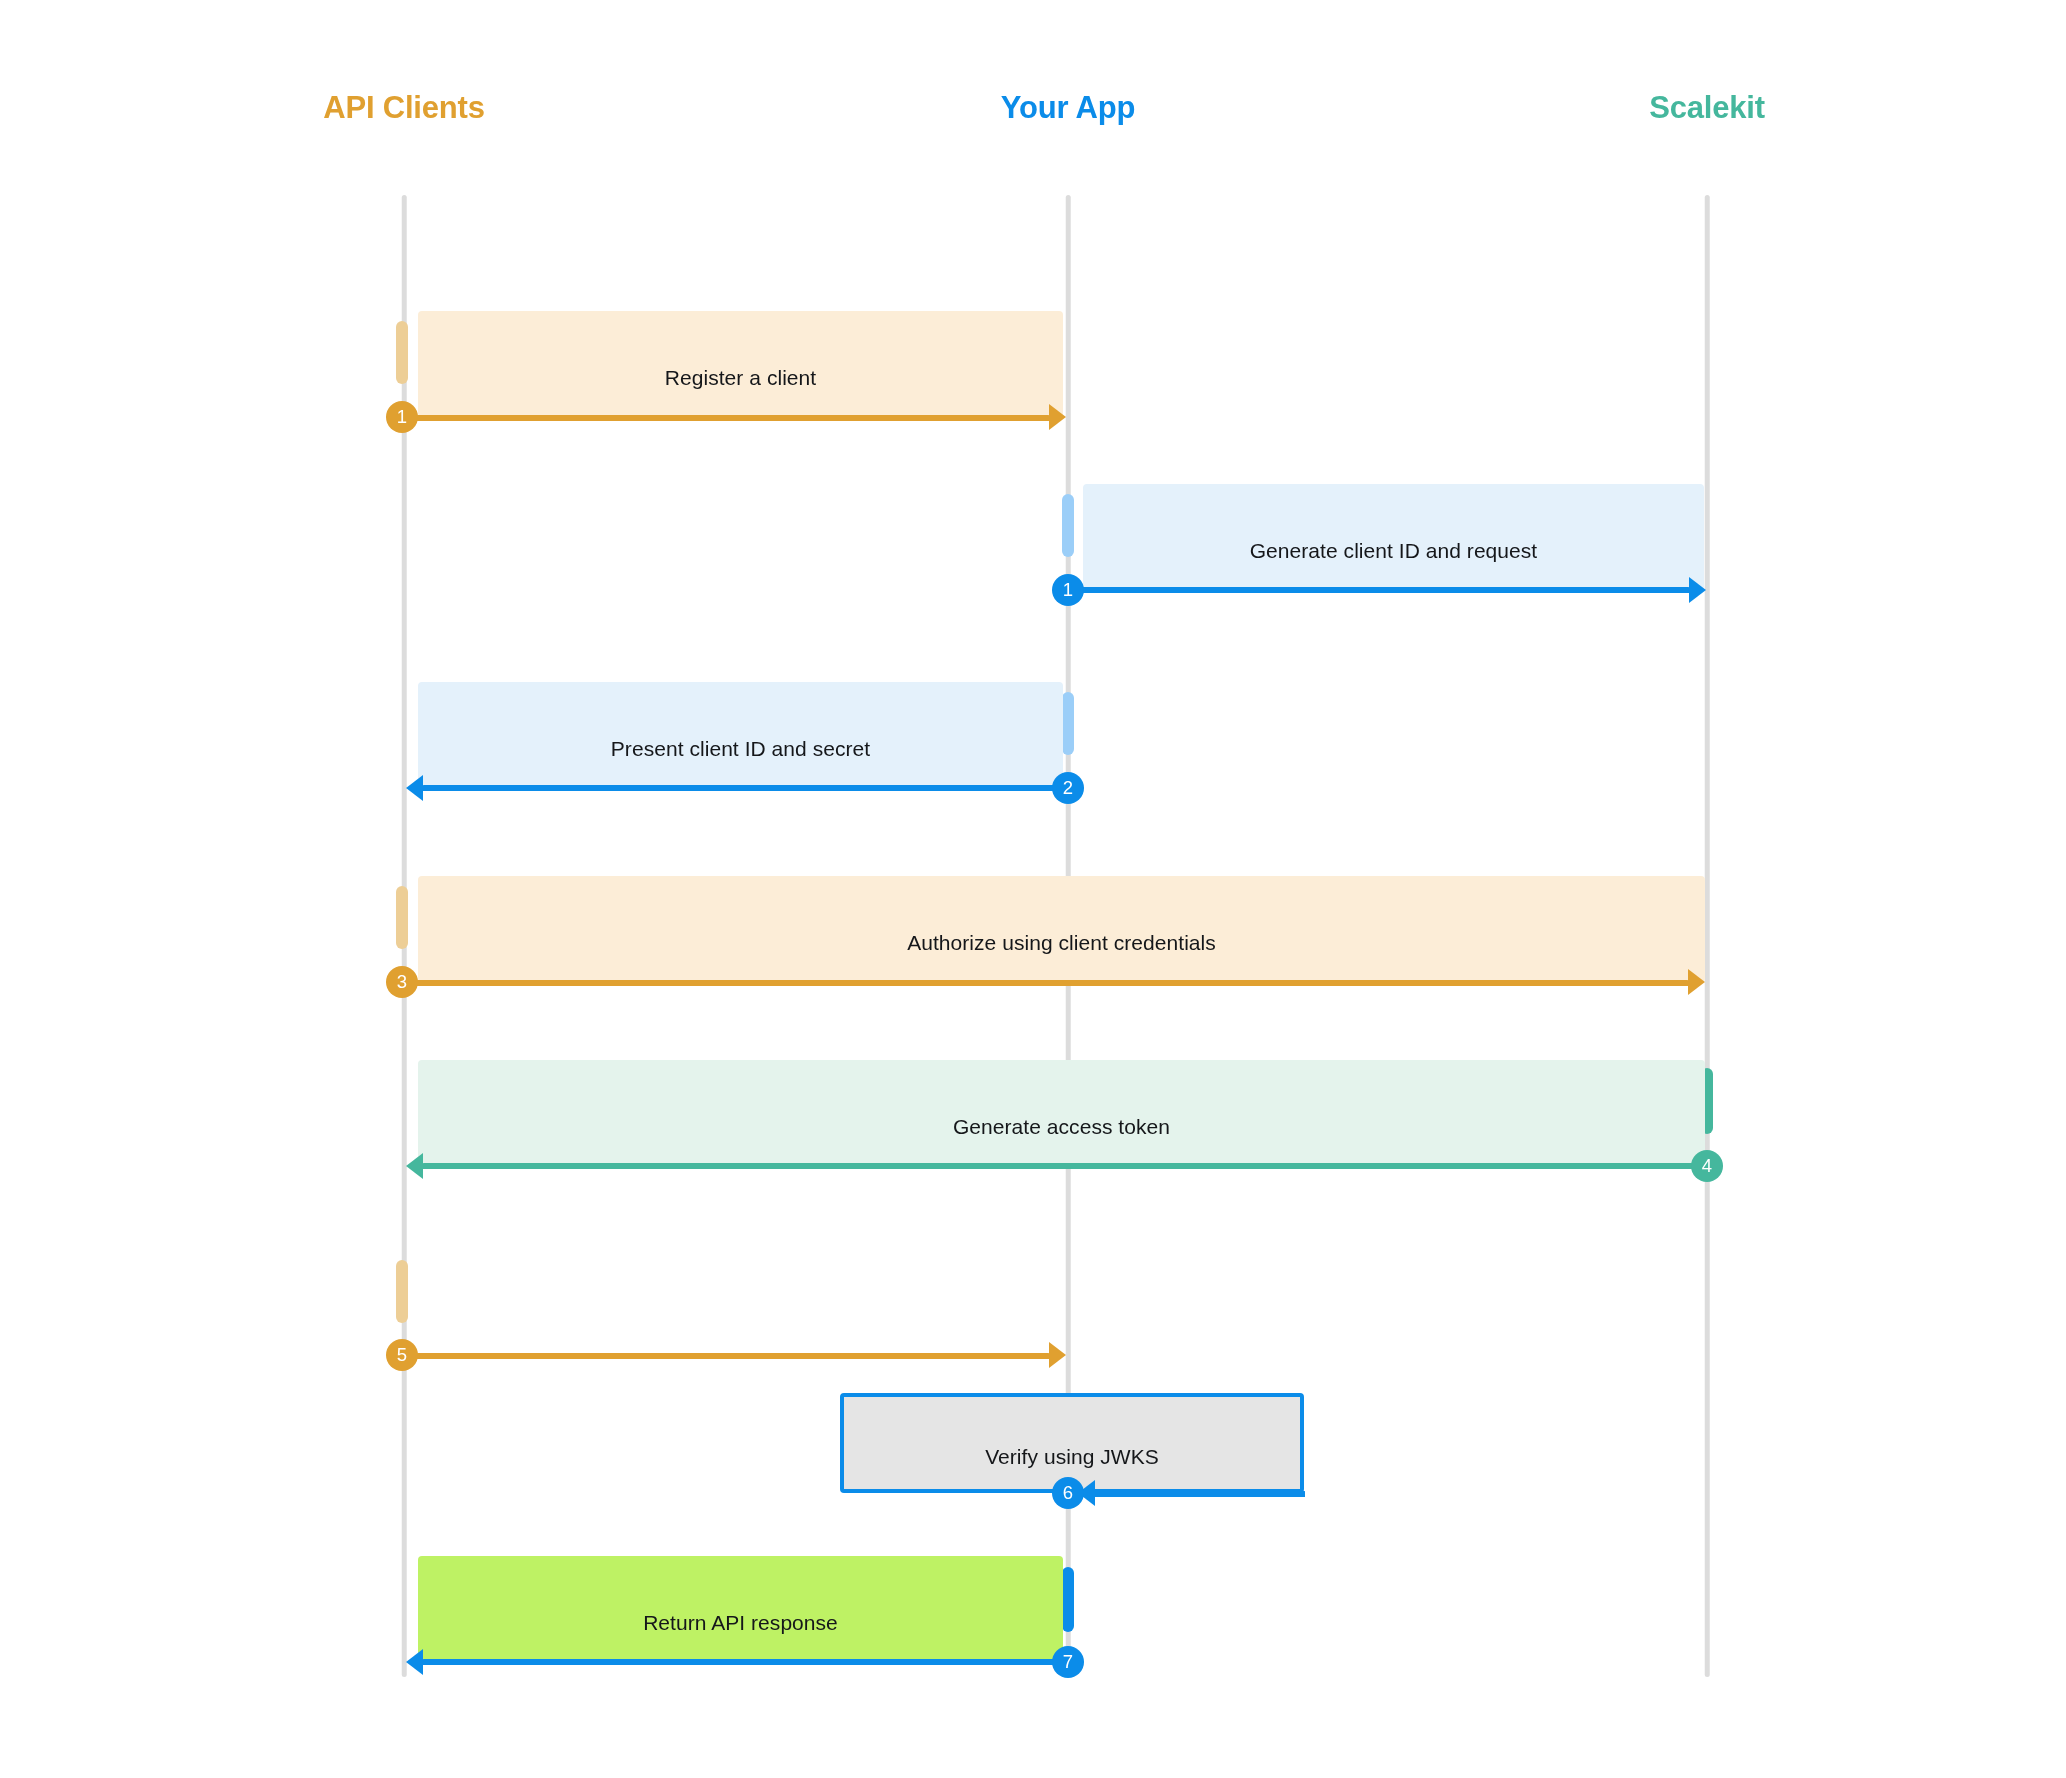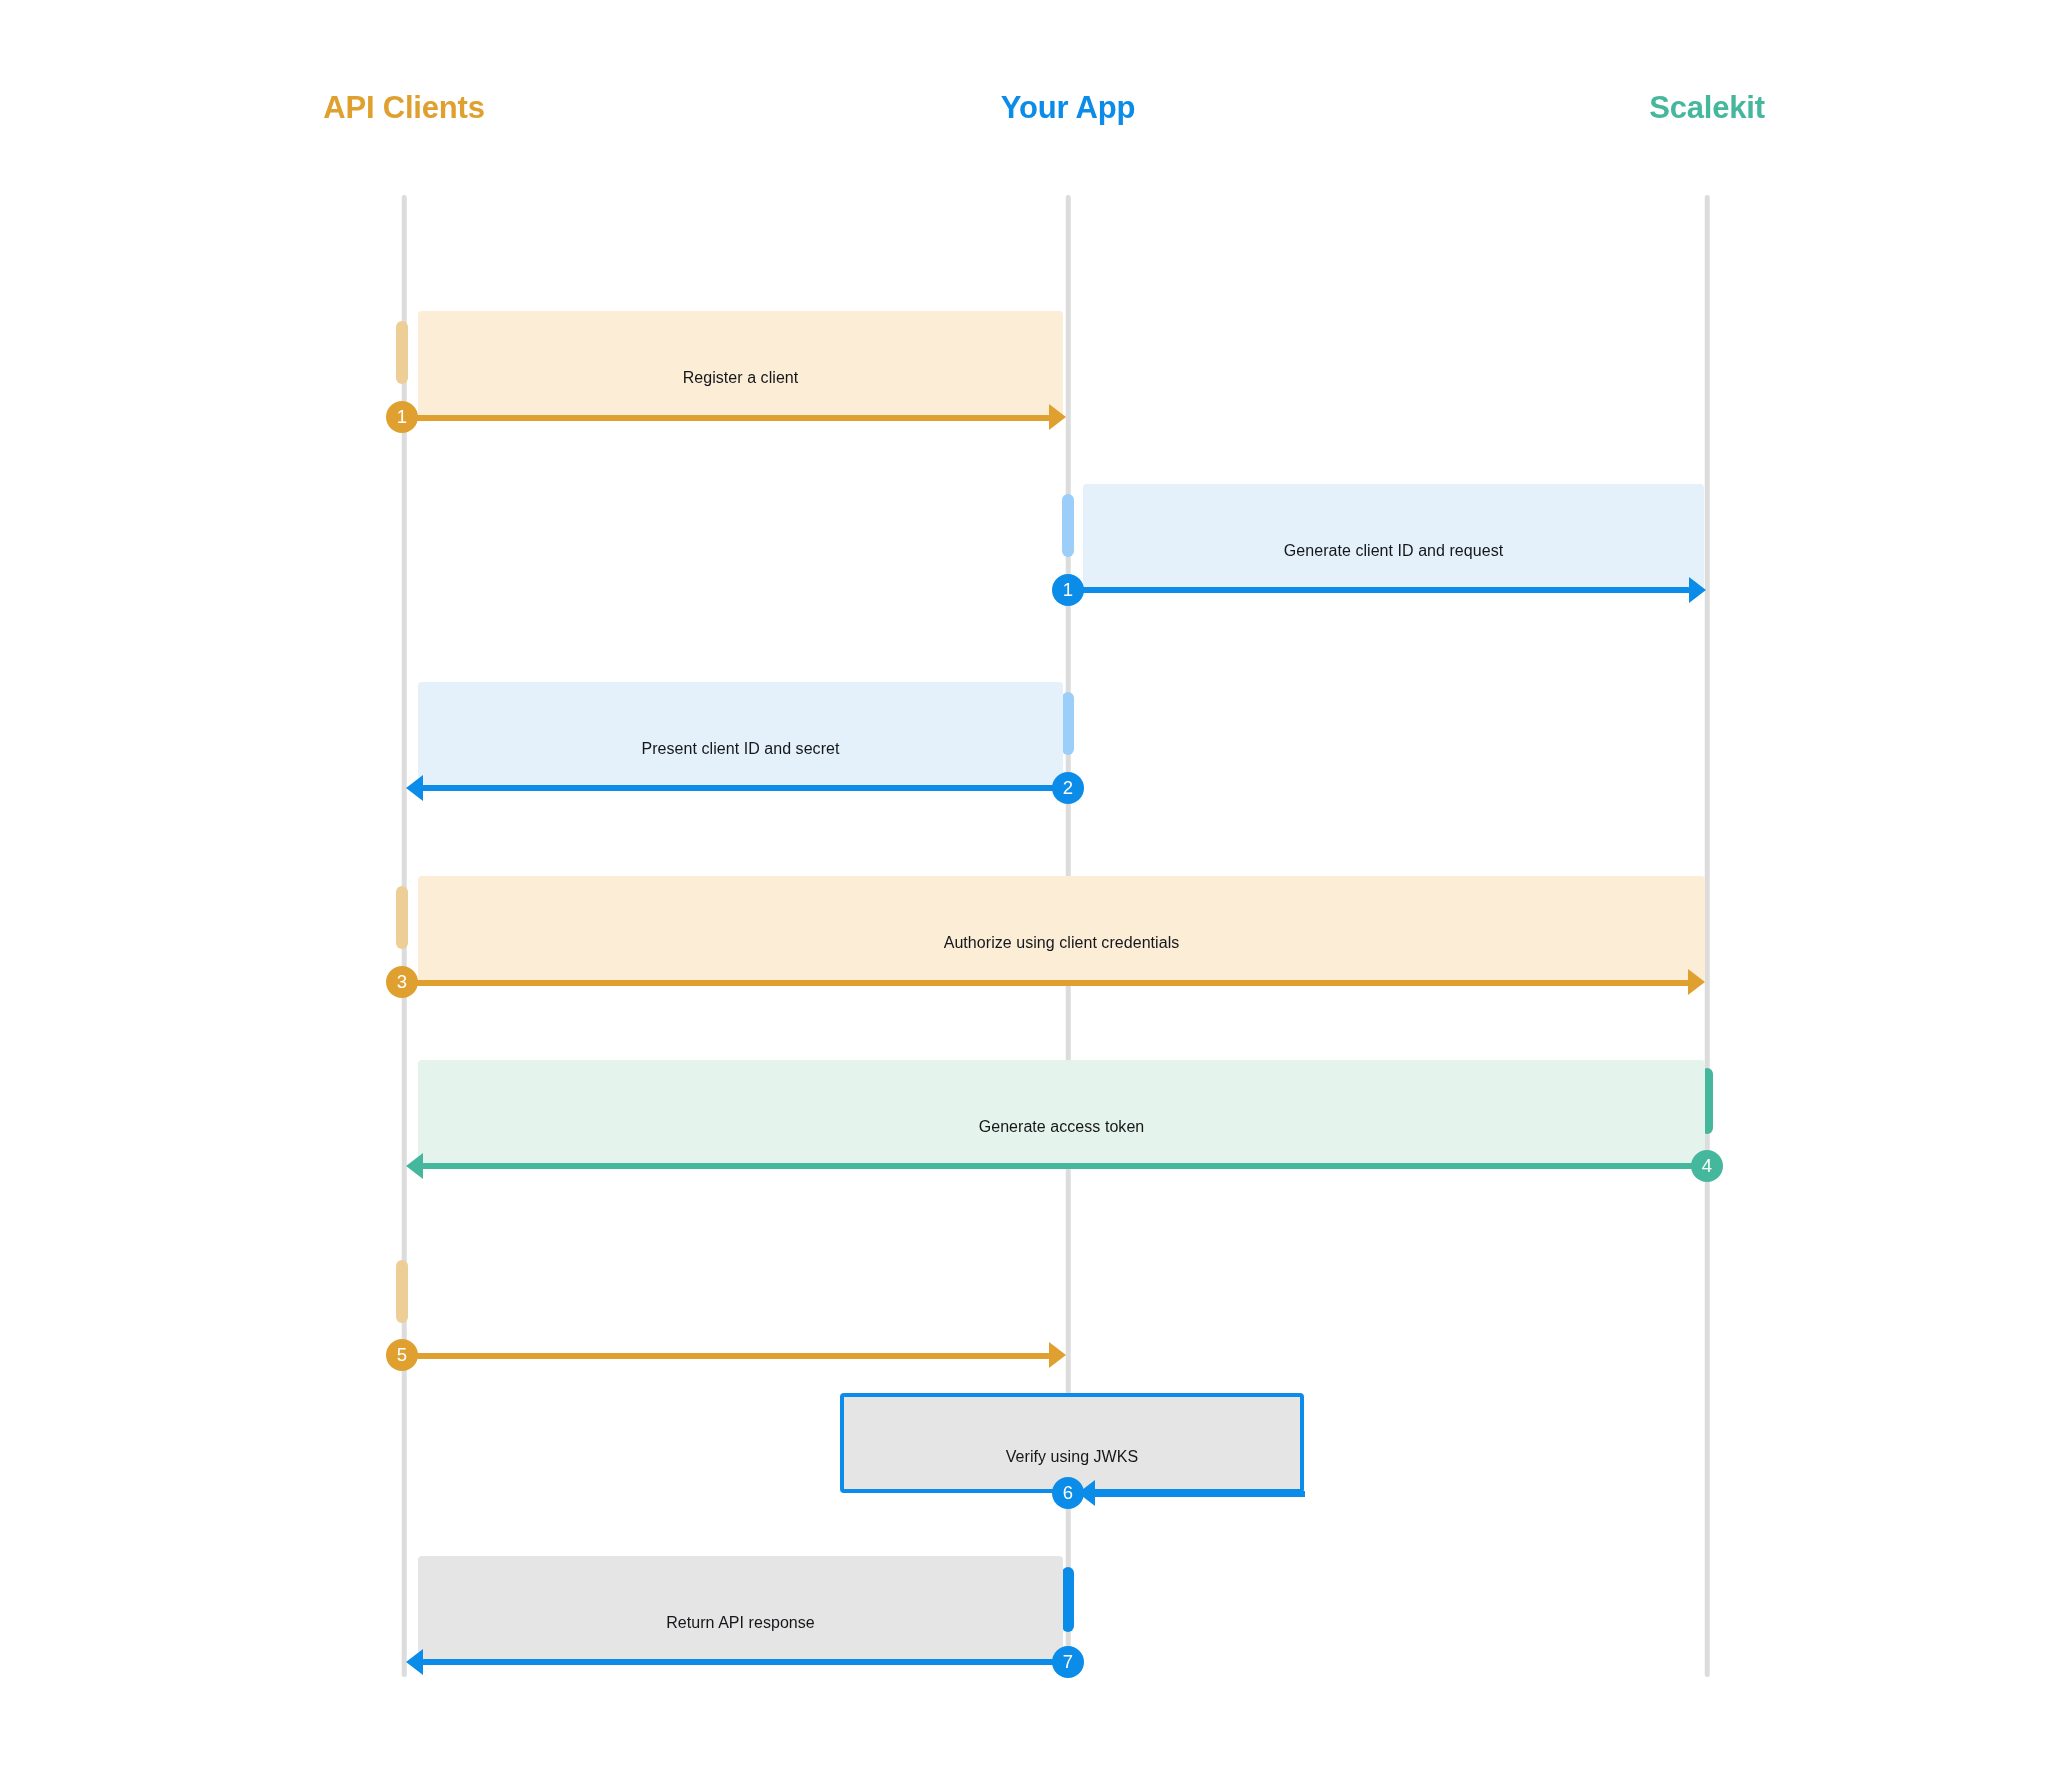--- a/index.html
+++ b/index.html
@@ -56,21 +56,21 @@
     border-radius: 4px;
     box-sizing: border-box;
     display: flex;
     align-items: center;
     justify-content: center;
   }
   .message-box.outlined {
     border: 4.5px solid;
   }
   .message-label {
-    font-size: 16px;
+    font-size: 21px;
     color: #15171a;
     line-height: 1.2;
     text-align: center;
     white-space: nowrap;
     letter-spacing: 0.05px;
     margin-top: 28px;
   }
 
   
   .arrow-line {
@@ -170,21 +170,21 @@
   <div class="step-badge" style="left:402px; top:1355px; background:#E0A030;">5</div>
 
   <div class="message-box outlined" style="left:840px; top:1393px; width:464px; height:100px; background:#e5e5e5; border-color:#0B8CE9;">
     <span class="message-label">Verify using JWKS</span>
   </div>
   <div class="arrow-line" style="left:1068px; top:1491px; width:237px; background:#0B8CE9;"></div>
   <div class="arrow-head left" style="left:1078px; top:1480px; border-right-color:#0B8CE9;"></div>
   <div class="step-badge" style="left:1068px; top:1493px; background:#0B8CE9;">6</div>
 
   <div class="activation-bar" style="left:1068px; top:1567px; height:65px; background:#0B8CE9;"></div>
-  <div class="message-box" style="left:418px; top:1556px; width:645px; height:106px; background:#e5e5e5;">
+  <div class="message-box" style="left:418px; top:1556px; width:645px; height:106px; background:#bef264;">
     <span class="message-label">Return API response</span>
   </div>
   <div class="arrow-line" style="left:423px; top:1659px; width:645px; background:#0B8CE9;"></div>
   <div class="arrow-head left" style="left:406px; top:1649px; border-right-color:#0B8CE9;"></div>
   <div class="step-badge" style="left:1068px; top:1662px; background:#0B8CE9;">7</div>
 
 </div>
 
 
 </body></html>

